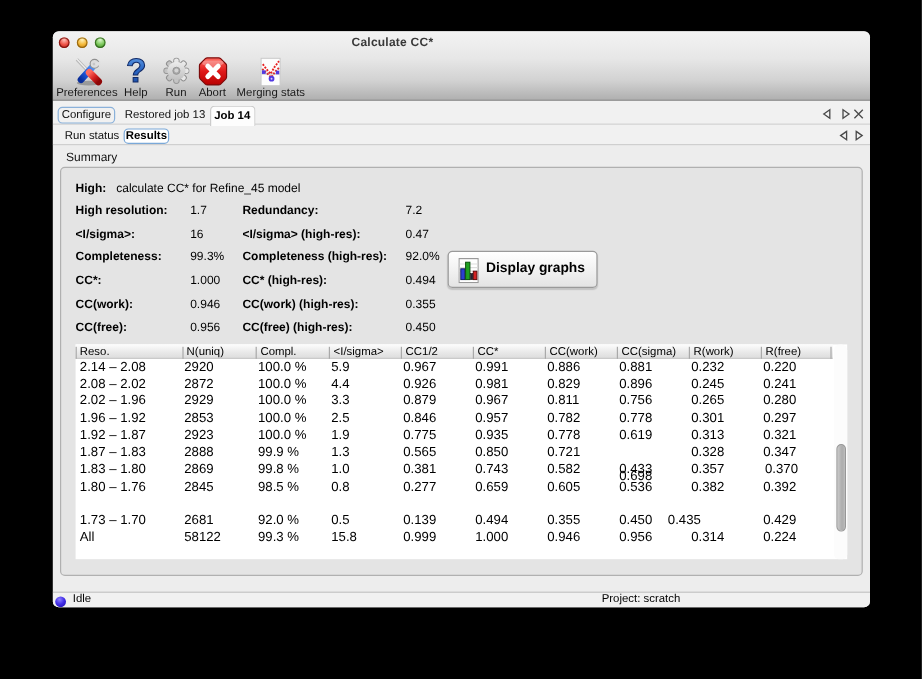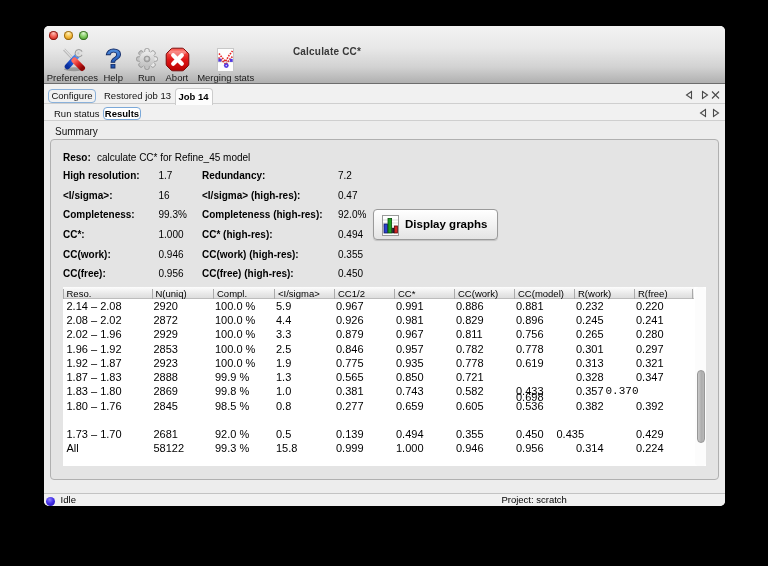--- a/index.html
+++ b/index.html
@@ -5,21 +5,21 @@
 html,body{margin:0;padding:0;background:#000;}
 body{width:768px;height:566px;position:relative;overflow:hidden;
  font-family:"Liberation Sans",sans-serif;}
 #win{position:absolute;left:44px;top:26px;width:681px;height:480px;
  border-radius:5px;background:#ededed;overflow:hidden;}
 .abs{position:absolute;}
 #topbar{left:0;top:0;width:681px;height:57px;
  background:linear-gradient(#f3f3f3,#e7e7e7 40%,#d2d2d2 72%,#b0b0b0);border-bottom:1px solid #6d6d6d;}
 .light{width:9px;height:9px;border-radius:50%;top:4.5px;}
 #title{left:0;top:4px;width:566px;text-align:center;font-size:10px;font-weight:bold;
- color:#383838;letter-spacing:0.2px;margin-top:16px;}
+ color:#383838;letter-spacing:0.2px;}
 .tlabel{top:46px;font-size:9.5px;color:#1a1a1a;text-align:center;}
 #bar1{left:0;top:58px;width:681px;height:19px;background:#f1f1f1;border-bottom:1px solid #cfcfcf;}
 #bar2{left:0;top:78px;width:681px;height:16px;background:#f1f1f1;border-bottom:1px solid #cfcfcf;}
 #cfgbox{left:4px;top:62.5px;width:46px;height:12px;border:1.5px solid #8ab1da;border-radius:4px;
  font-size:9.5px;color:#111;text-align:center;line-height:12px;}
 #restored{left:60px;top:64px;font-size:9.5px;color:#111;}
 #job14{left:130.5px;top:61.5px;width:36px;height:16px;background:#fdfdfd;
  border:1px solid #ccc;border-bottom:none;border-radius:4px 4px 0 0;
  font-size:9.5px;font-weight:bold;white-space:nowrap;text-align:center;line-height:15px;color:#000;}
 #runstatus{left:10px;top:82px;font-size:9.5px;color:#111;}
@@ -150,21 +150,21 @@
   <div class="abs" id="runstatus">Run status</div>
   <div class="abs" id="resbox">Results</div>
   <svg class="abs" style="left:655px;top:81.5px;" width="21" height="10" viewBox="0 0 21 10">
     <g fill="none" stroke="#4a4a4a" stroke-width="1.1">
       <path d="M6.5 1.5 L1.5 5 L6.5 8.5 Z"></path>
       <path d="M14.5 1.5 L19.5 5 L14.5 8.5 Z"></path>
     </g>
   </svg>
   <div class="abs" id="summarylbl">Summary</div>
   <div class="abs" id="panel"></div>
-  <div class="abs srow" style="left:19px;top:124.6px;"><span class="b">Reso:</span></div>
+  <div class="abs srow" style="left:19px;top:124.6px;"><span class="b">High:</span></div>
   <div class="abs srow" style="left:52.9px;top:124.6px;">calculate CC* for Refine_45 model</div>
   <div class="abs srow b" style="left:19px;top:143.3px;">High resolution:</div>
   <div class="abs srow" style="left:114.5px;top:143.3px;">1.7</div>
   <div class="abs srow b" style="left:158px;top:143.3px;">Redundancy:</div>
   <div class="abs srow" style="left:294px;top:143.3px;">7.2</div>
   <div class="abs srow b" style="left:19px;top:162.9px;">&lt;I/sigma&gt;:</div>
   <div class="abs srow" style="left:114.5px;top:162.9px;">16</div>
   <div class="abs srow b" style="left:158px;top:162.9px;">&lt;I/sigma&gt; (high-res):</div>
   <div class="abs srow" style="left:294px;top:162.9px;">0.47</div>
   <div class="abs srow b" style="left:19px;top:182.4px;">Completeness:</div>
@@ -198,21 +198,21 @@
   </div>
   <div class="abs" id="table">
     <div class="abs" id="thead">
       <div class="abs hcell" style="left:0px;">Reso.</div>
       <div class="abs hcell" style="left:89px;">N(uniq)</div>
       <div class="abs hcell" style="left:150.5px;">Compl.</div>
       <div class="abs hcell" style="left:211.5px;">&lt;I/sigma&gt;</div>
       <div class="abs hcell" style="left:271.5px;">CC1/2</div>
       <div class="abs hcell" style="left:331.5px;">CC*</div>
       <div class="abs hcell" style="left:391.5px;">CC(work)</div>
-      <div class="abs hcell" style="left:451.5px;">CC(model)</div>
+      <div class="abs hcell" style="left:451.5px;">CC(sigma)</div>
       <div class="abs hcell" style="left:511.5px;">R(work)</div>
       <div class="abs hcell" style="left:571.5px;">R(free)</div>
       <div class="abs hcell" style="left:629px;width:0;padding:0;"></div>
     </div>
     <div class="abs drow" style="left:0;top:12.40px;width:629px;">
         <span class="dc" style="left:4px;">2.14 – 2.08</span>
         <span class="dc" style="left:91px;">2920</span>
         <span class="dc" style="left:152.5px;">100.0 %</span>
         <span class="dc" style="left:213.5px;">5.9</span>
         <span class="dc" style="left:273.5px;">0.967</span>
@@ -285,21 +285,21 @@
     <div class="abs drow" style="left:0;top:97.90px;width:629px;">
         <span class="dc" style="left:4px;">1.83 – 1.80</span>
         <span class="dc" style="left:91px;">2869</span>
         <span class="dc" style="left:152.5px;">99.8 %</span>
         <span class="dc" style="left:213.5px;">1.0</span>
         <span class="dc" style="left:273.5px;">0.381</span>
         <span class="dc" style="left:333.5px;">0.743</span>
         <span class="dc" style="left:393.5px;">0.582</span>
         <span class="dc" style="left:453.5px;">0.433</span>
         <span class="dc" style="left:513.5px;">0.357</span>
-        <span class="dc" style="left:543px;font-family:Liberation Mono, monospace;">0.370</span>
+        <span class="dc" style="left:575px;">0.370</span>
       </div>
     <div class="abs drow" style="left:0;top:112.15px;width:629px;">
         <span class="dc" style="left:4px;">1.80 – 1.76</span>
         <span class="dc" style="left:91px;">2845</span>
         <span class="dc" style="left:152.5px;">98.5 %</span>
         <span class="dc" style="left:213.5px;">0.8</span>
         <span class="dc" style="left:273.5px;">0.277</span>
         <span class="dc" style="left:333.5px;">0.659</span>
         <span class="dc" style="left:393.5px;">0.605</span>
         <span class="dc" style="left:453.5px;">0.536</span>

